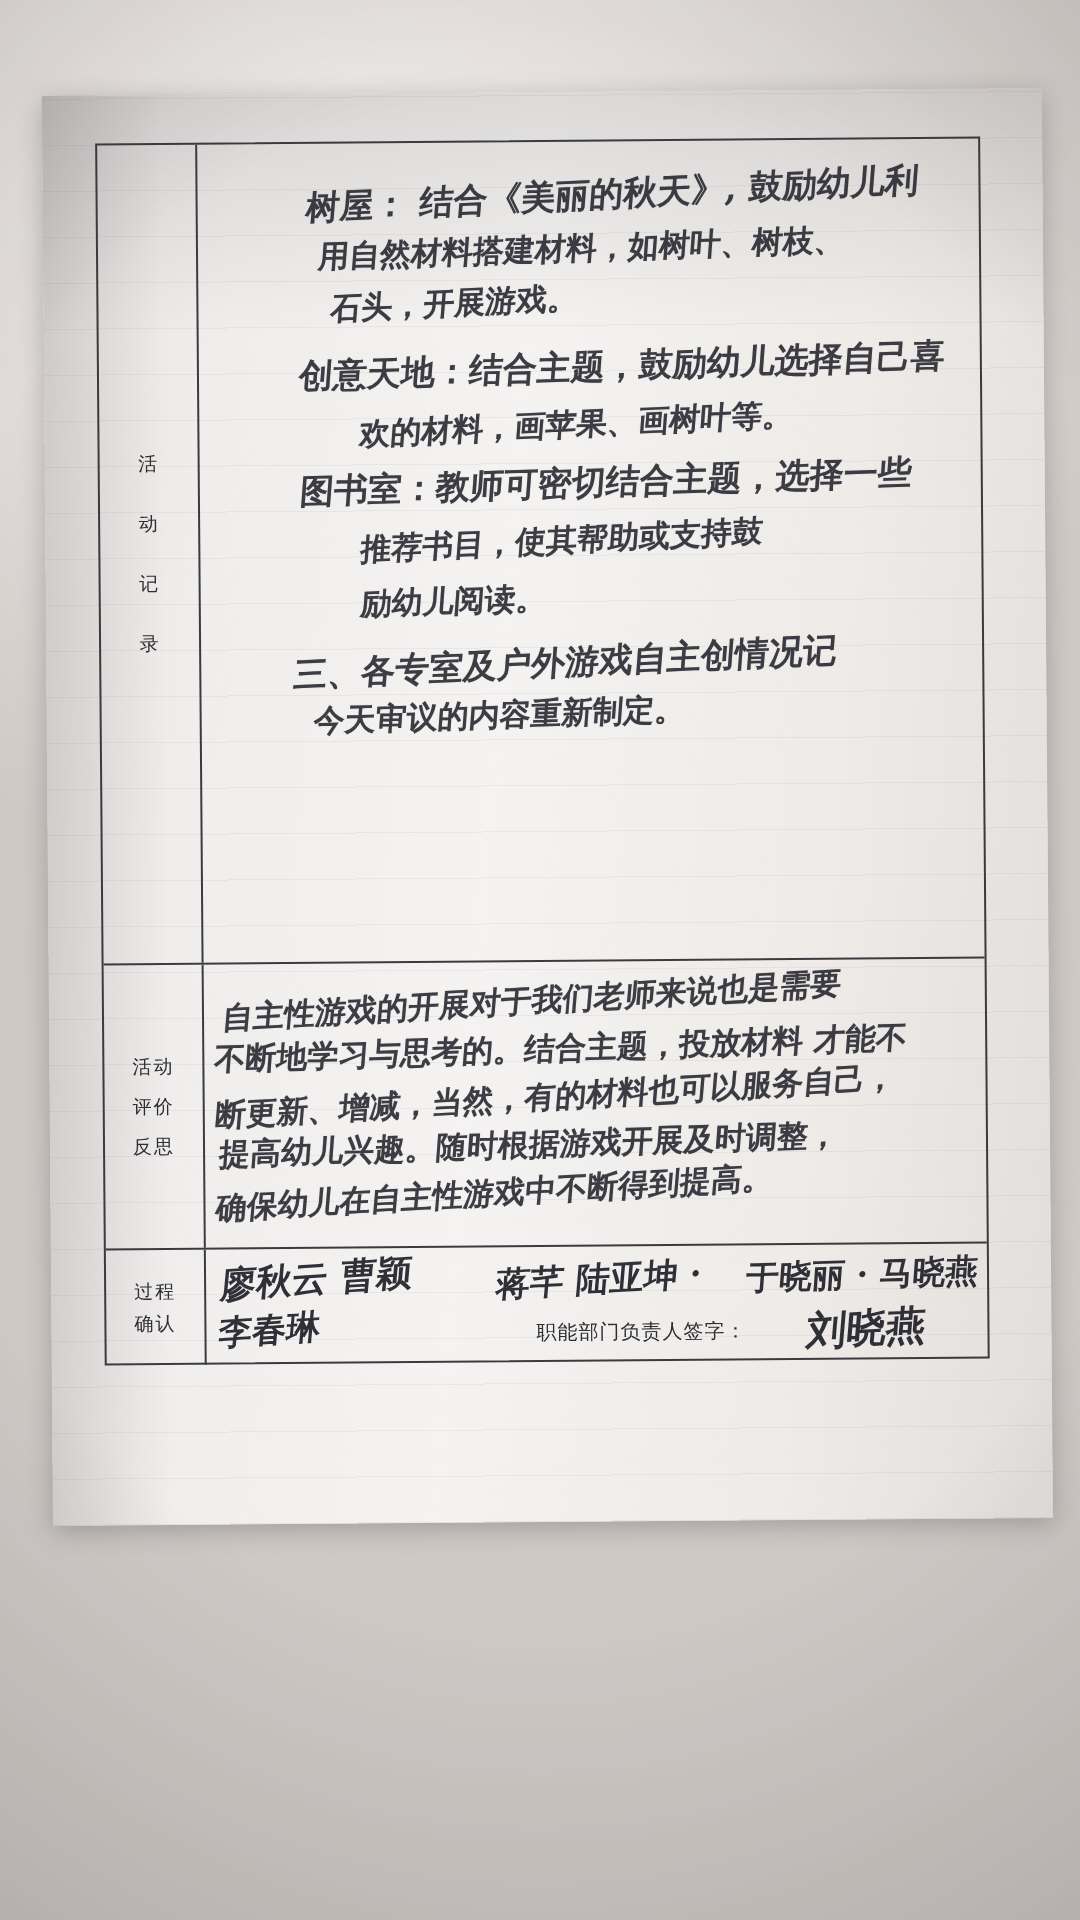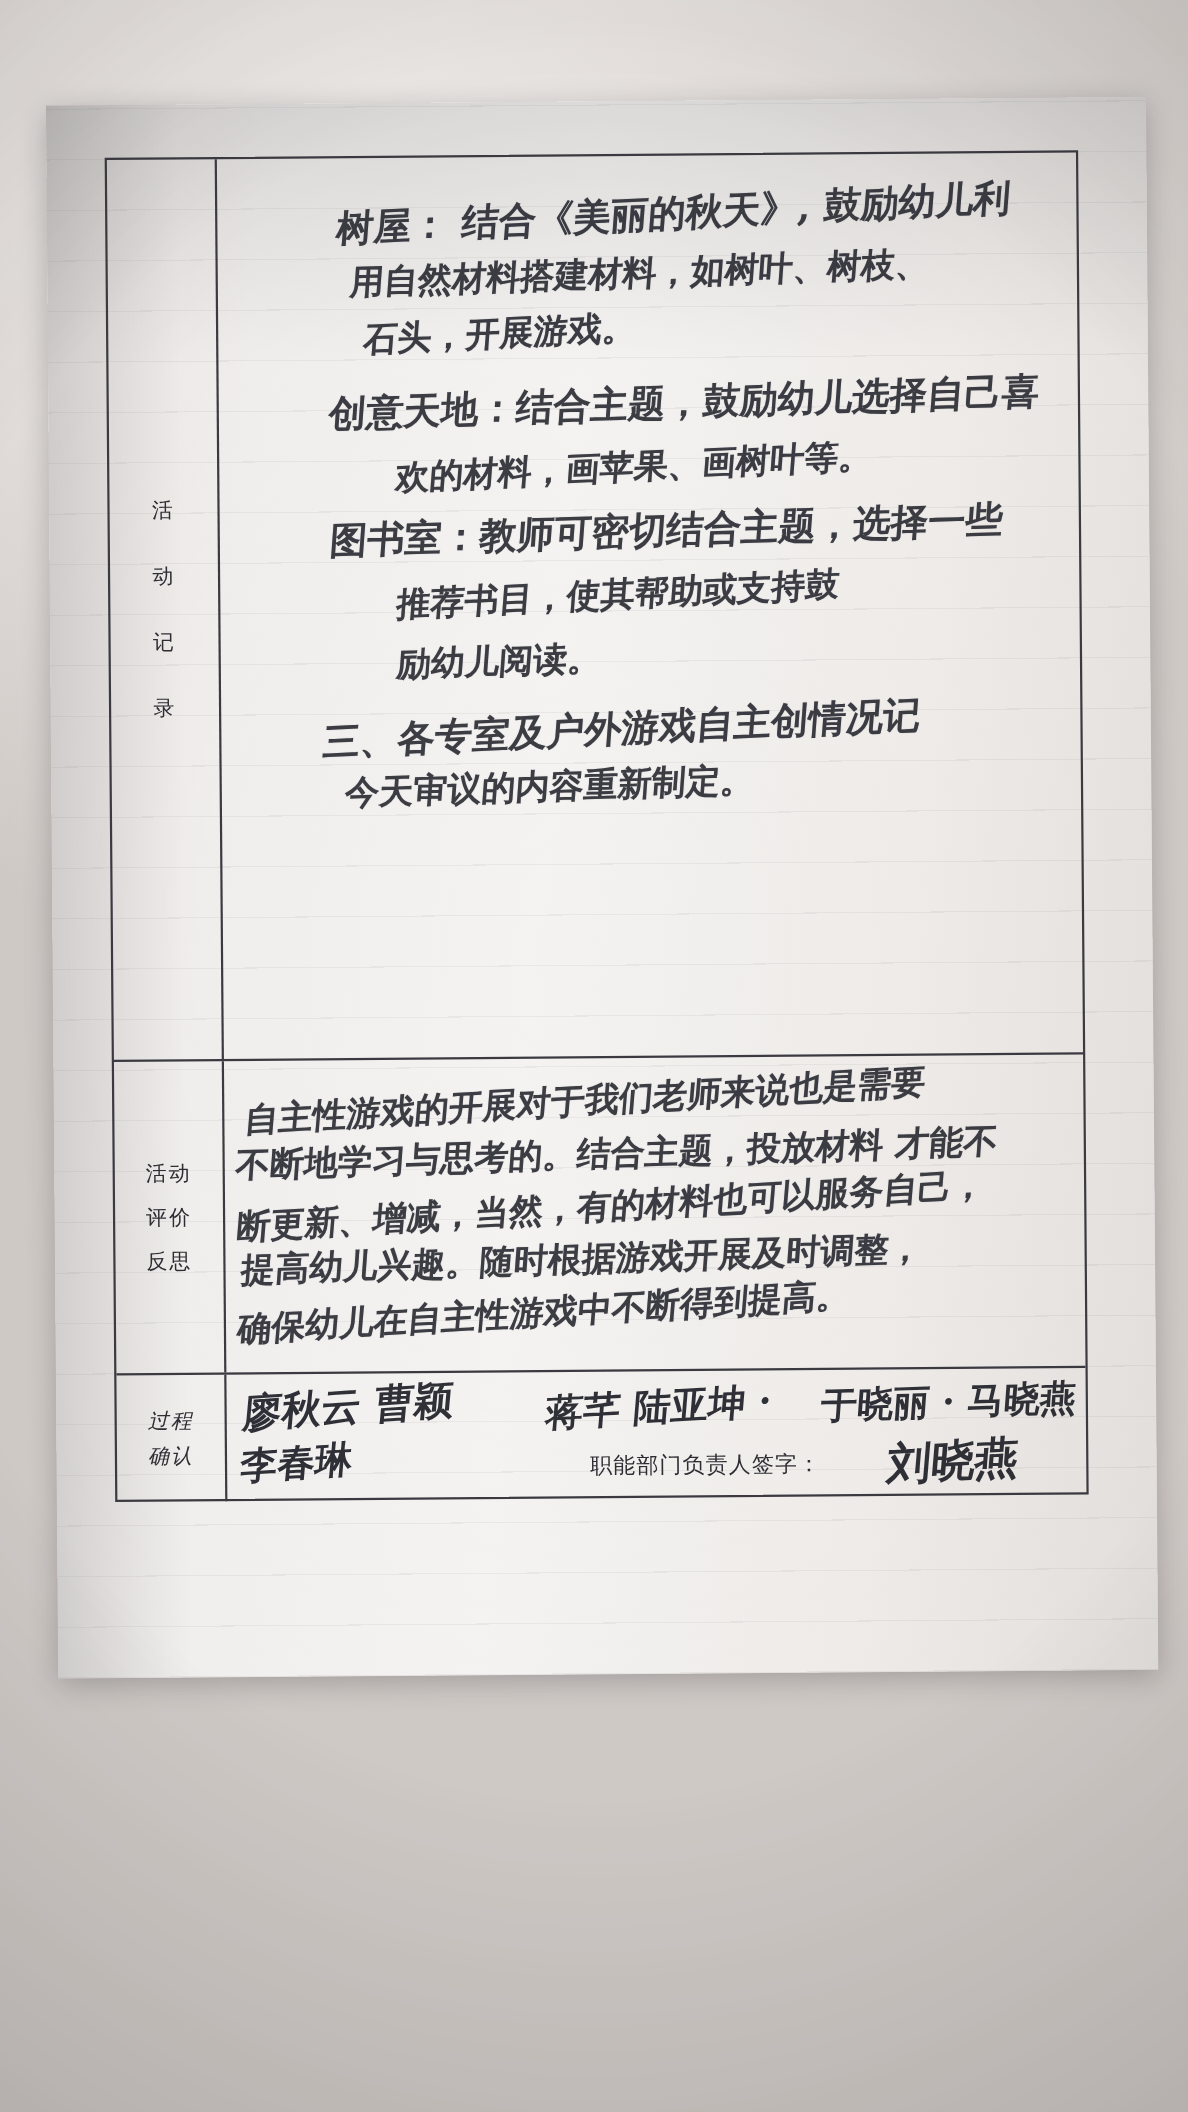--- a/index.html
+++ b/index.html
@@ -102,21 +102,21 @@
     flex-direction: column;
     align-items: center;
     justify-content: center;
     color: #2d2d33;
     font-size: 19px;
     letter-spacing: 2px;
     font-family: "DejaVu Sans", "Liberation Sans", sans-serif;
   }
   .labelcell.spaced span { display: block; margin: 17px 0; }
   .labelcell.tight span  { display: block; margin: 7px 0; }
-  .labelcell.pair span   { display: block; margin: 3px 0; font-style: italic; }
+  .labelcell.pair span   { display: block; margin: 3px 0; }
 
   .bodycell {
     position: absolute;
     left: 100px; right: 0; top: 0; bottom: 0;
     box-sizing: border-box;
     overflow: hidden;
   }
 
   
   .hw {

